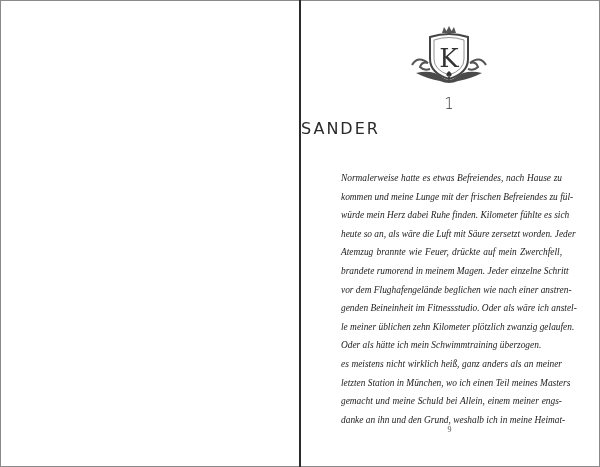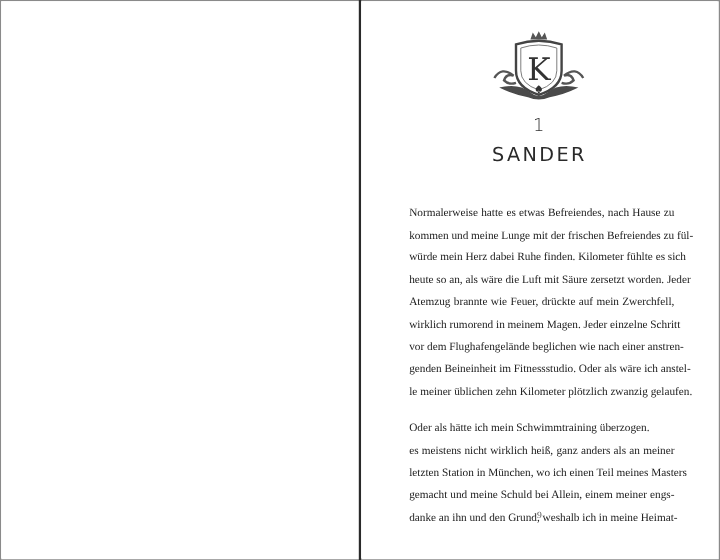--- a/index.html
+++ b/index.html
@@ -22,34 +22,35 @@
   }
   .emblem {
     position: absolute; left: 107px; top: 24px; width: 82px; height: 62px;
   }
   .chapter-num {
     position: absolute; left: 0; width: 297px; top: 94px; text-align: center;
     font-family: "DejaVu Sans", sans-serif; font-weight: 300; font-size: 15px; color: #333;
     letter-spacing: 1px;
   }
   .chapter-title {
-    position: absolute; left: 0; width: 297px; top: 118px; text-align: center;
+    position: absolute; left: 0; width: 297px; top: 118px; text-align: left;
     font-family: "DejaVu Sans", sans-serif; font-size: 16px; color: #2a2a2a;
     letter-spacing: 2px;
   }
   .body-text {
     position: absolute; left: 40px; top: 168px; width: 221px;
     font-size: 9.4px; line-height: 18.6px; color: #222;
     text-align: justify;
   }
   .body-text .line {
     display: block; text-align: justify; text-align-last: justify; white-space: nowrap;
     height: 18.6px;
+    font-style: italic;
   }
-  .body-text .line.last { text-align-last: left; margin-top: 12px; }
+  .body-text .line.last { text-align-last: left; }
   .body-text .line.indent { padding-left: 9px; }
   .page-number {
     position: absolute; left: 0; width: 297px; top: 424px; text-align: center;
     font-size: 8px; color: #555;
   }
 </style>
 </head>
 <body>
 
 <div class="frame"></div>
@@ -78,21 +79,21 @@
 
   <div class="chapter-num">1</div>
   <div class="chapter-title">SANDER</div>
 
   <div class="body-text">
     <span class="line">Normalerweise hatte es etwas Befreiendes, nach Hause zu</span>
     <span class="line">kommen und meine Lunge mit der frischen Befreiendes zu fül-</span>
     <span class="line">würde mein Herz dabei Ruhe finden. Kilometer fühlte es sich</span>
     <span class="line">heute so an, als wäre die Luft mit Säure zersetzt worden. Jeder</span>
     <span class="line">Atemzug brannte wie Feuer, drückte auf mein Zwerchfell,</span>
-    <span class="line">wirklich rumorend in meinem Magen. Jeder einzelne Schritt</span>
+    <span class="line">brandete rumorend in meinem Magen. Jeder einzelne Schritt</span>
     <span class="line">vor dem Flughafengelände beglichen wie nach einer anstren-</span>
     <span class="line">genden Beineinheit im Fitnessstudio. Oder als wäre ich anstel-</span>
     <span class="line">le meiner üblichen zehn Kilometer plötzlich zwanzig gelaufen.</span>
     <span class="line last">Oder als hätte ich mein Schwimmtraining überzogen.</span>
     <span class="line">es meistens nicht wirklich heiß, ganz anders als an meiner</span>
     <span class="line">letzten Station in München, wo ich einen Teil meines Masters</span>
     <span class="line">gemacht und meine Schuld bei Allein, einem meiner engs-</span>
     <span class="line">danke an ihn und den Grund, weshalb ich in meine Heimat-</span>
 
   </div>

